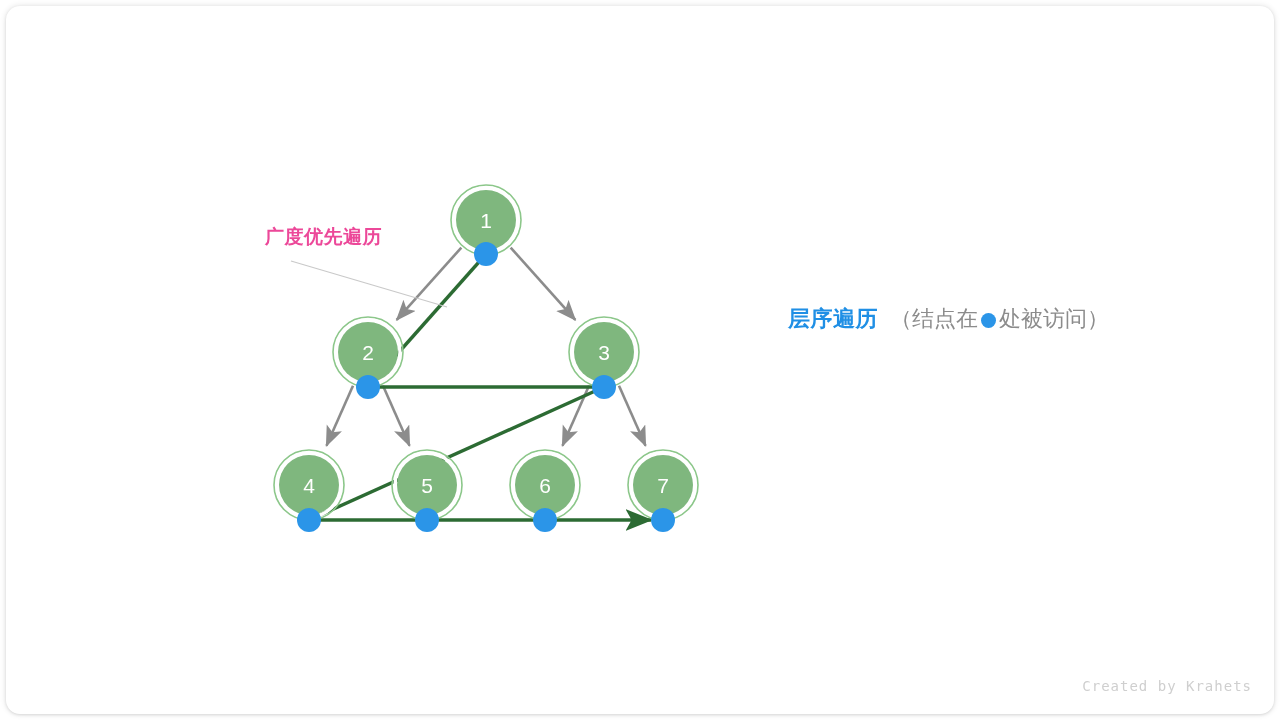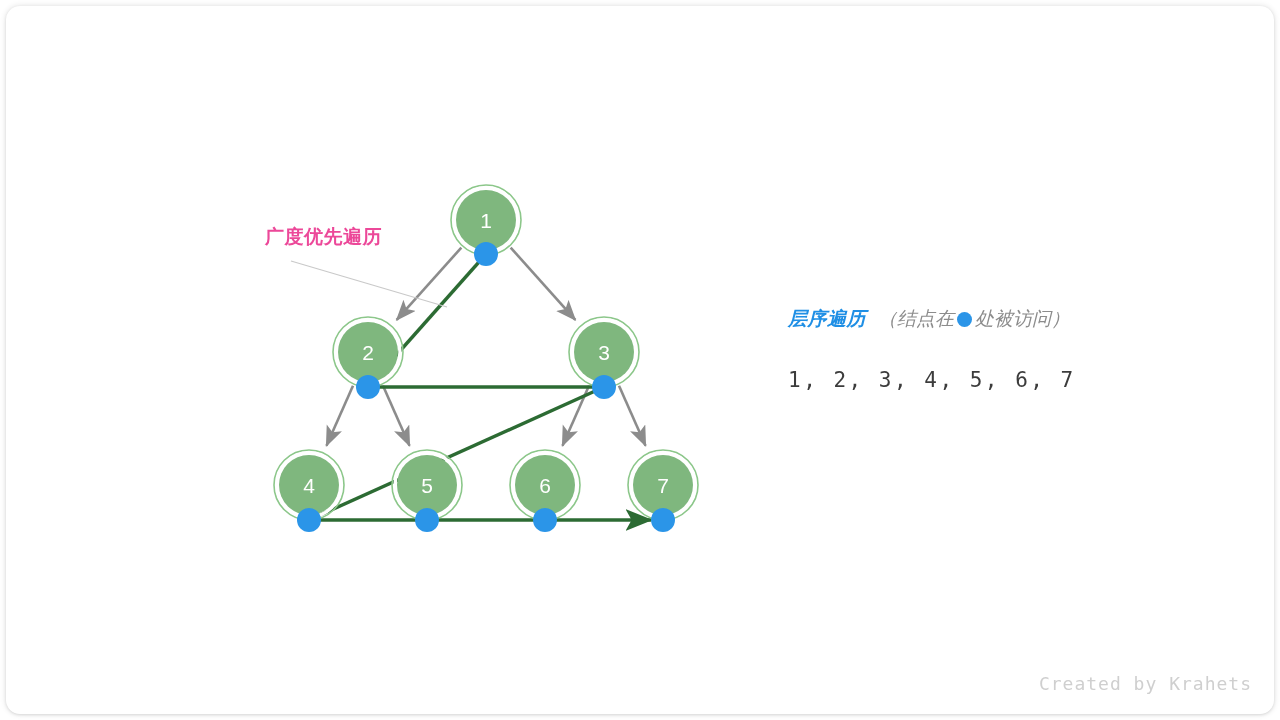--- a/index.html
+++ b/index.html
@@ -44,24 +44,23 @@
     letter-spacing: 0.5px;
     white-space: nowrap;
   }
   .panel {
     position: absolute;
     left: 782px;
     top: 300px;
     width: 420px;
   }
   .panel-heading {
-    font-size: 19px;
+    font-size: 22px;
     white-space: nowrap;
     line-height: 26px;
-    font-style: italic;
   }
   .panel-heading .accent {
     color: #1f8fe5;
     font-weight: bold;
     letter-spacing: 0.5px;
   }
   .panel-heading .note {
     color: #8c8c8c;
     margin-left: 12px;
   }
@@ -82,21 +81,21 @@
     font-size: 21px;
     color: #3c3c3c;
     letter-spacing: 2.5px;
     white-space: nowrap;
   }
   .footer {
     position: absolute;
     right: 22px;
     bottom: 20px;
     font-family: "DejaVu Sans Mono", "Liberation Mono", monospace;
-    font-size: 18px;
+    font-size: 14px;
     color: #cfcfcf;
     letter-spacing: 1px;
     white-space: nowrap;
   }
 </style>
 </head>
 <body>
 
 <div id="card">
 
@@ -185,16 +184,15 @@
   </svg>
 
   <div class="bfs-title">广度优先遍历</div>
 
   <div class="panel">
     <div class="panel-heading">
       <span class="accent">层序遍历</span><span class="note">（结点在</span><span class="dot-glyph"></span><span class="note" style="margin-left:0">处被访问）</span>
     </div>
   </div>
 
-  <div class="sequence">1, 2, 3, 4, 5, 6, 7</div>
 
   <div class="footer">Created by Krahets</div>
 </div>
 
 </body></html>

